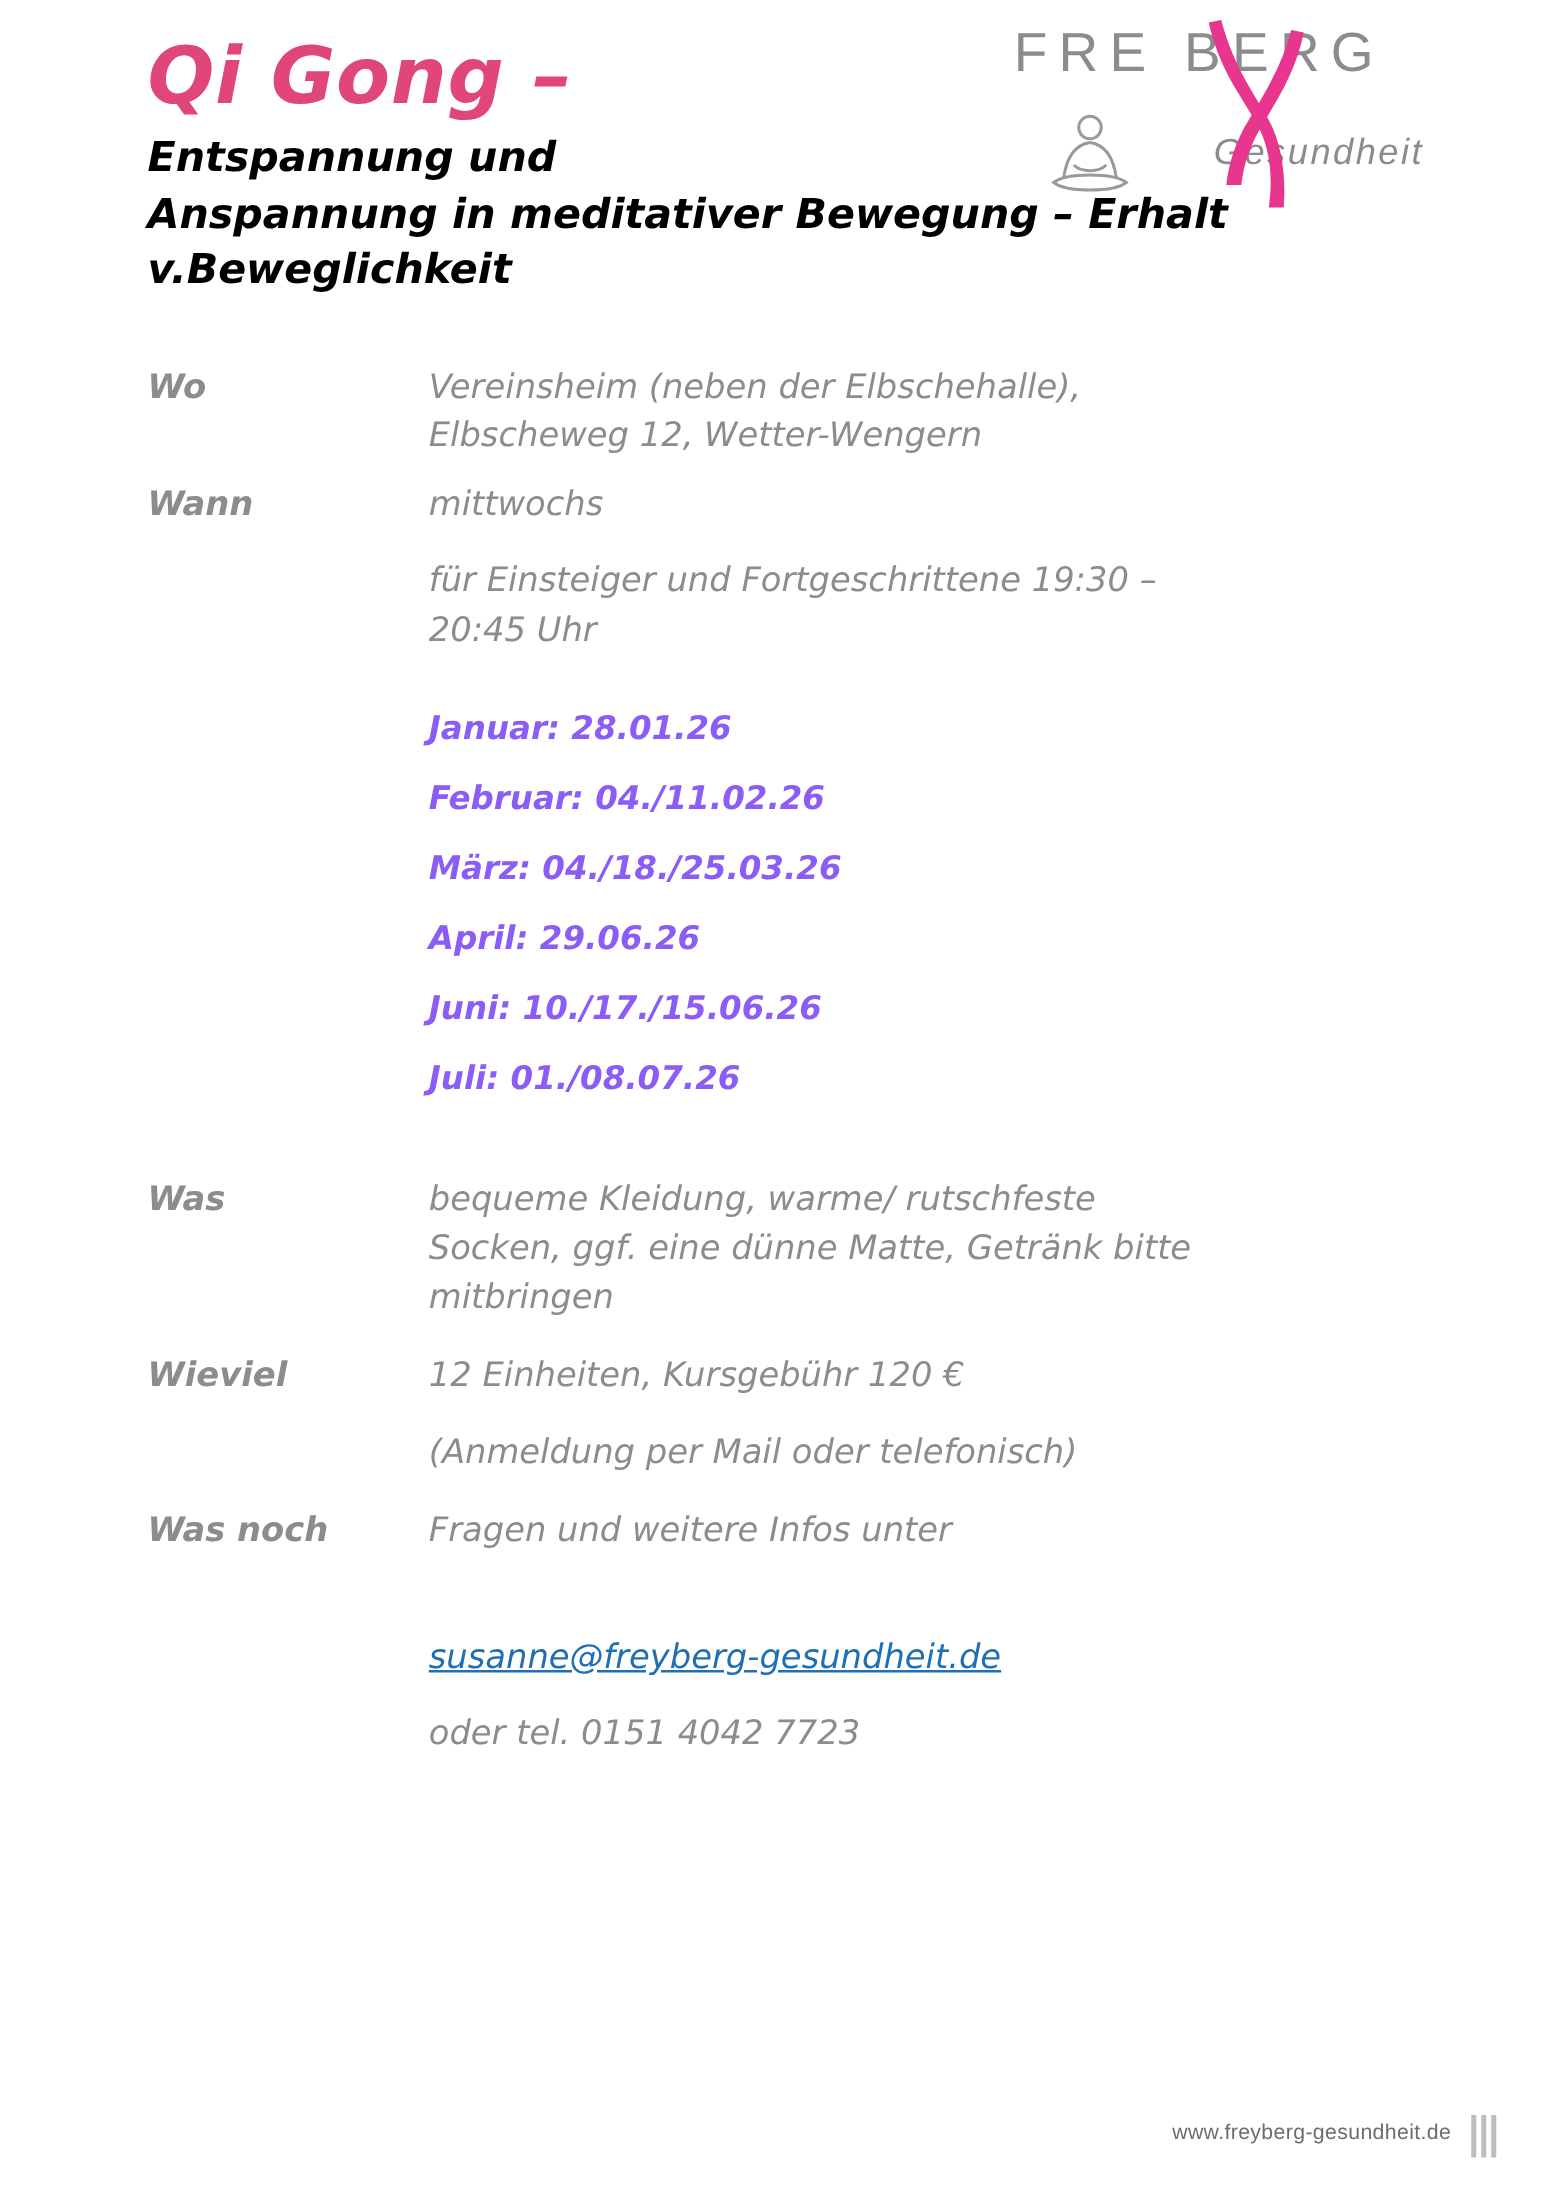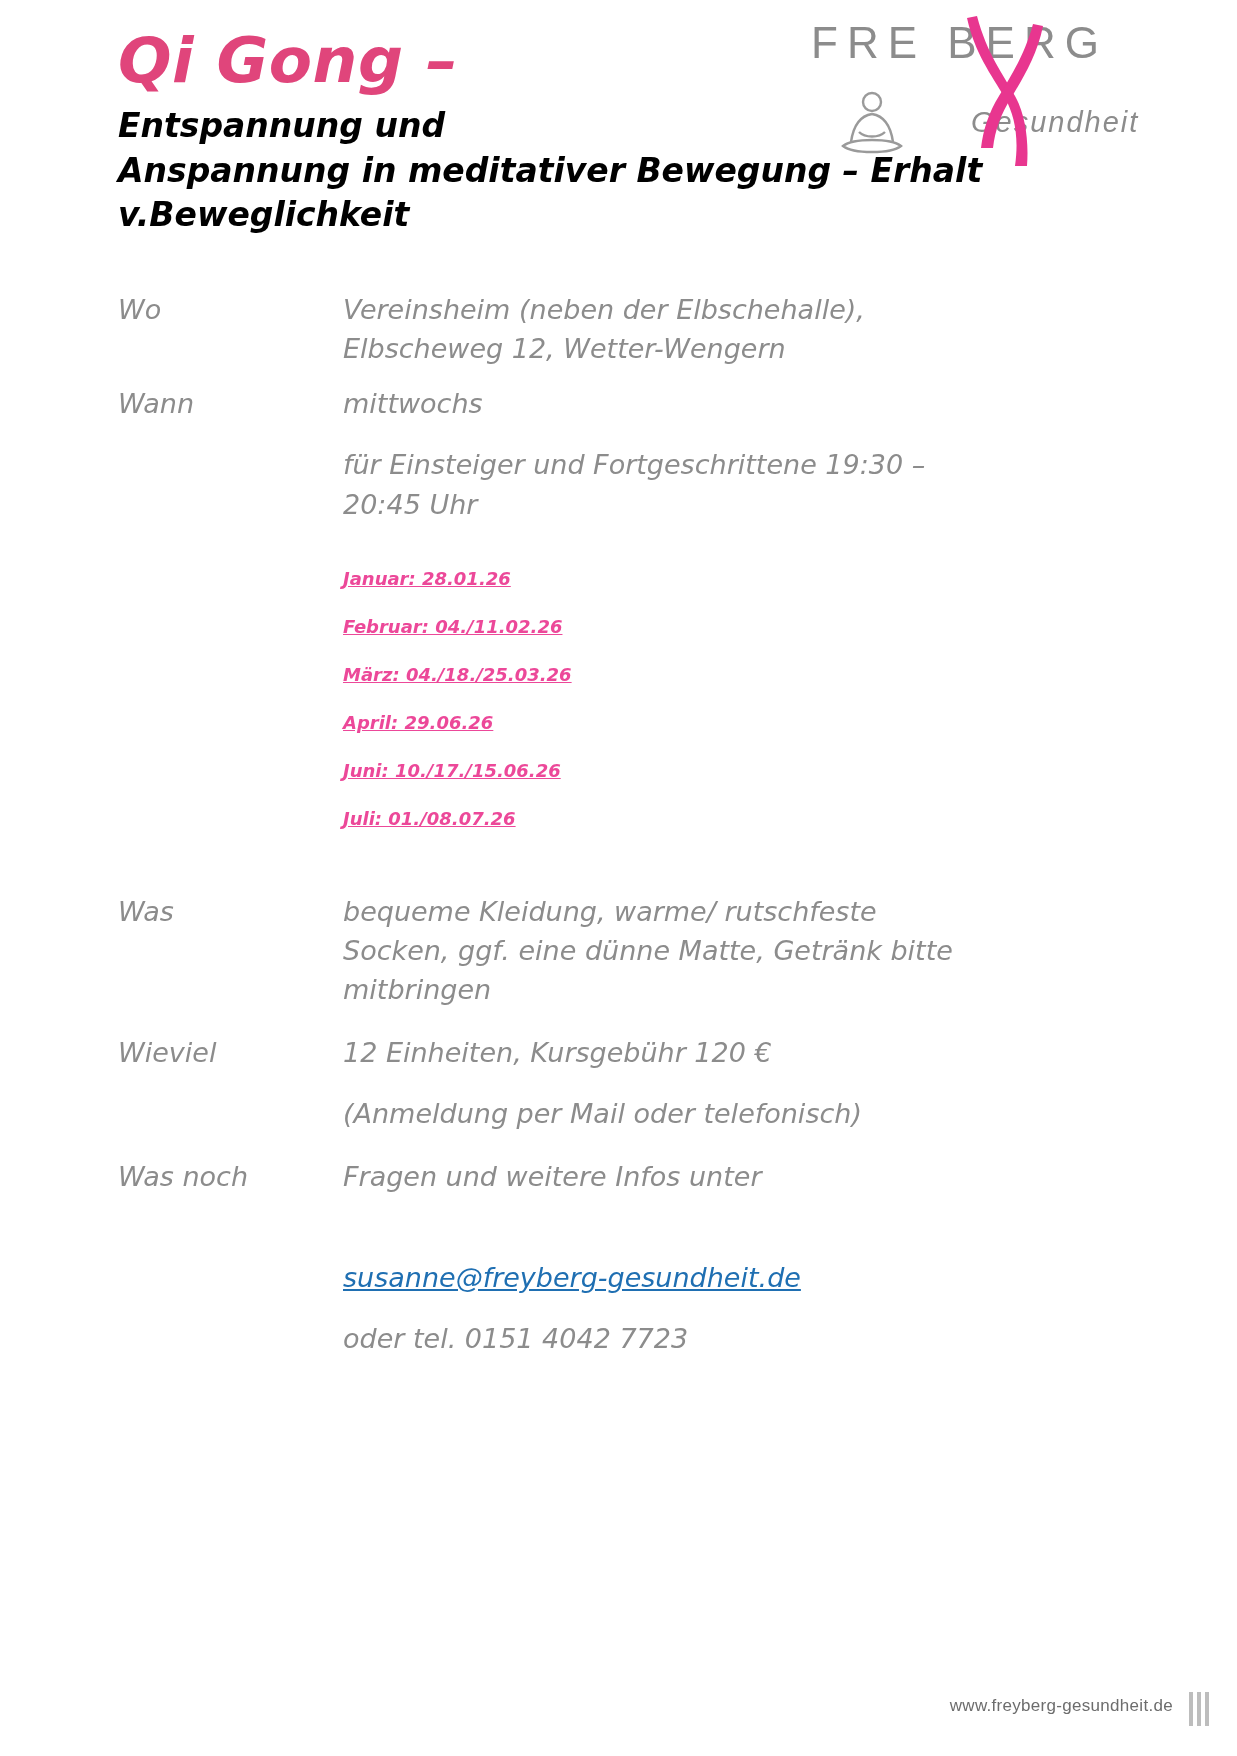--- a/index.html
+++ b/index.html
@@ -113,21 +113,21 @@
     align-items: flex-start;
     margin-bottom: 6px;
   }
 
   .label {
     flex: 0 0 295px;
     padding-left: 70px;
     box-sizing: border-box;
     font-family: "DejaVu Sans", sans-serif;
     font-size: 27px;
-    font-weight: normal;
+    font-weight: bold;
     font-style: italic;
     color: #8c8c8c;
     line-height: 1.45;
   }
 
   .value {
     flex: 1 1 auto;
     padding-right: 200px;
     font-family: "DejaVu Sans", sans-serif;
     font-size: 27px;
@@ -139,44 +139,43 @@
 
   .value.sub {
     margin-top: 16px;
   }
 
   .dates {
     margin: 46px 0 0 295px;
   }
   .date-line {
     font-family: "DejaVu Sans", sans-serif;
-    font-size: 18px;
+    font-size: 26px;
     font-weight: bold;
     font-style: italic;
-    color: #ec4899;
+    color: #8b5cf6;
     line-height: 1.0;
     margin-bottom: 30px;
-    text-decoration: underline;
   }
 
   .gap-lg { height: 34px; }
   .gap-md { height: 18px; }
   .gap-sm { height: 10px; }
 
   .link {
     color: #1f6fb2;
     font-style: italic;
     font-family: "DejaVu Sans", sans-serif;
     font-size: 27px;
   }
 
   
   .footer {
     position: absolute;
-    right: 28px;
+    right: 40px;
     bottom: 30px;
     display: flex;
     align-items: center;
   }
   .footer-url {
     font-family: "Liberation Sans", sans-serif;
     font-size: 17px;
     color: #6d6d6d;
     letter-spacing: 0.3px;
     margin-right: 12px;

